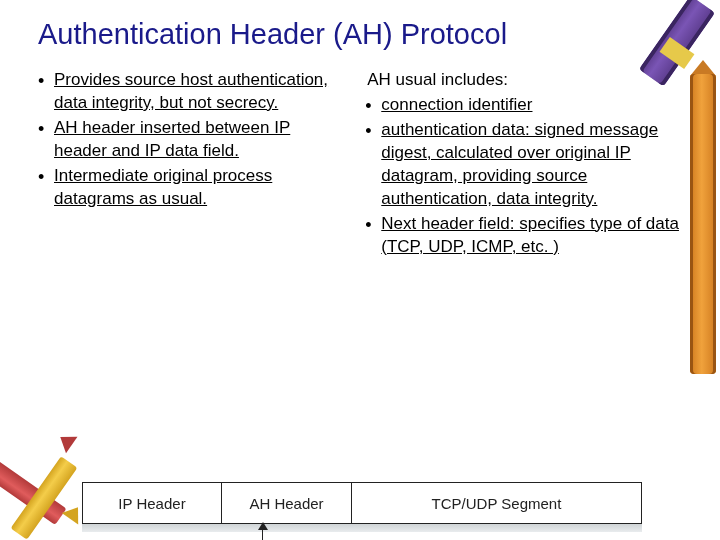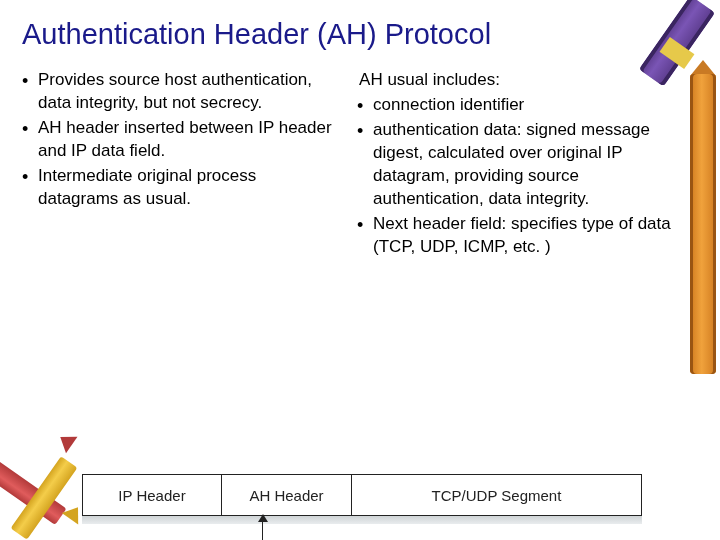--- a/index.html
+++ b/index.html
@@ -7,21 +7,21 @@
     width: 720px;
     height: 540px;
     background: #ffffff;
     font-family: "Comic Sans MS", "Comic Sans", cursive, sans-serif;
     position: relative;
     overflow: hidden;
   }
   .slide {
     width: 100%;
     height: 100%;
-    padding: 18px 32px 12px 20px;
+    padding: 18px 32px 12px 36px;
     position: relative;
   }
   .title {
     font-size: 29px;
     color: #1a1a8a;
     font-weight: normal;
     margin-bottom: 18px;
     margin-left: 2px;
   }
   .columns {
@@ -31,20 +31,21 @@
   .col {
     flex: 1;
     font-size: 17px;
     color: #000;
     line-height: 1.35;
   }
   .col-right { flex: 1.05; }
   ul.bullets {
     list-style: none;
     padding-left: 0;
+    text-decoration: underline;
   }
   ul.bullets > li {
     position: relative;
     padding-left: 18px;
     margin-bottom: 2px;
   }
   ul.bullets > li::before {
     content: "•";
     position: absolute;
     left: 2px;
@@ -53,21 +54,21 @@
   }
   .subhead {
     font-size: 17px;
     margin-bottom: 2px;
     padding-left: 4px;
   }
   
   .diagram-wrap {
     position: absolute;
     left: 82px;
-    bottom: 24px;
+    bottom: 16px;
     width: 560px;
   }
   .diagram-row {
     display: flex;
     align-items: stretch;
     height: 42px;
     position: relative;
   }
   .diagram-row::after {
     

